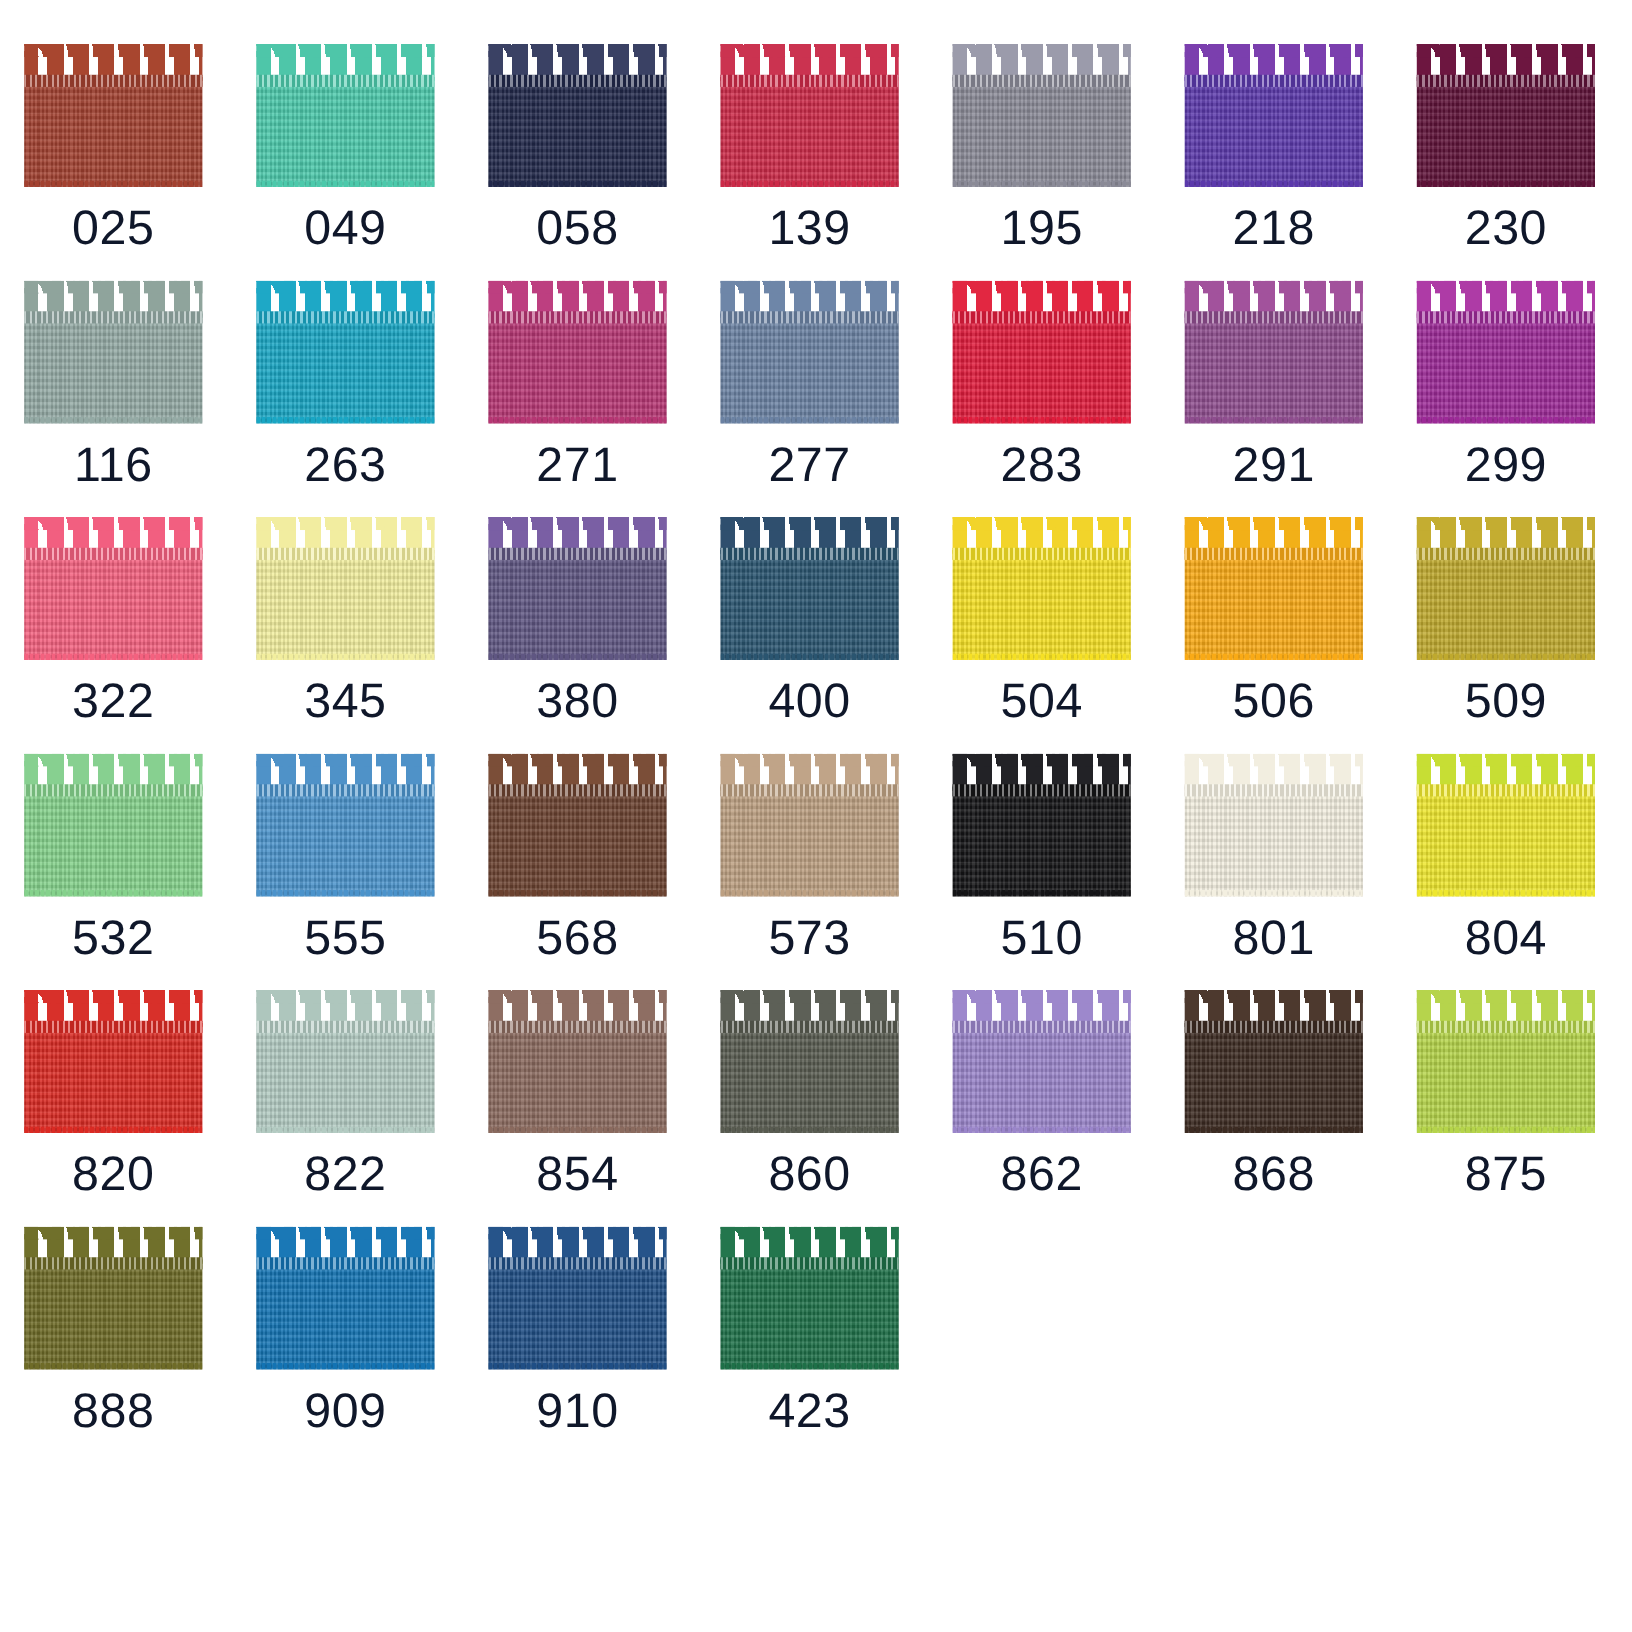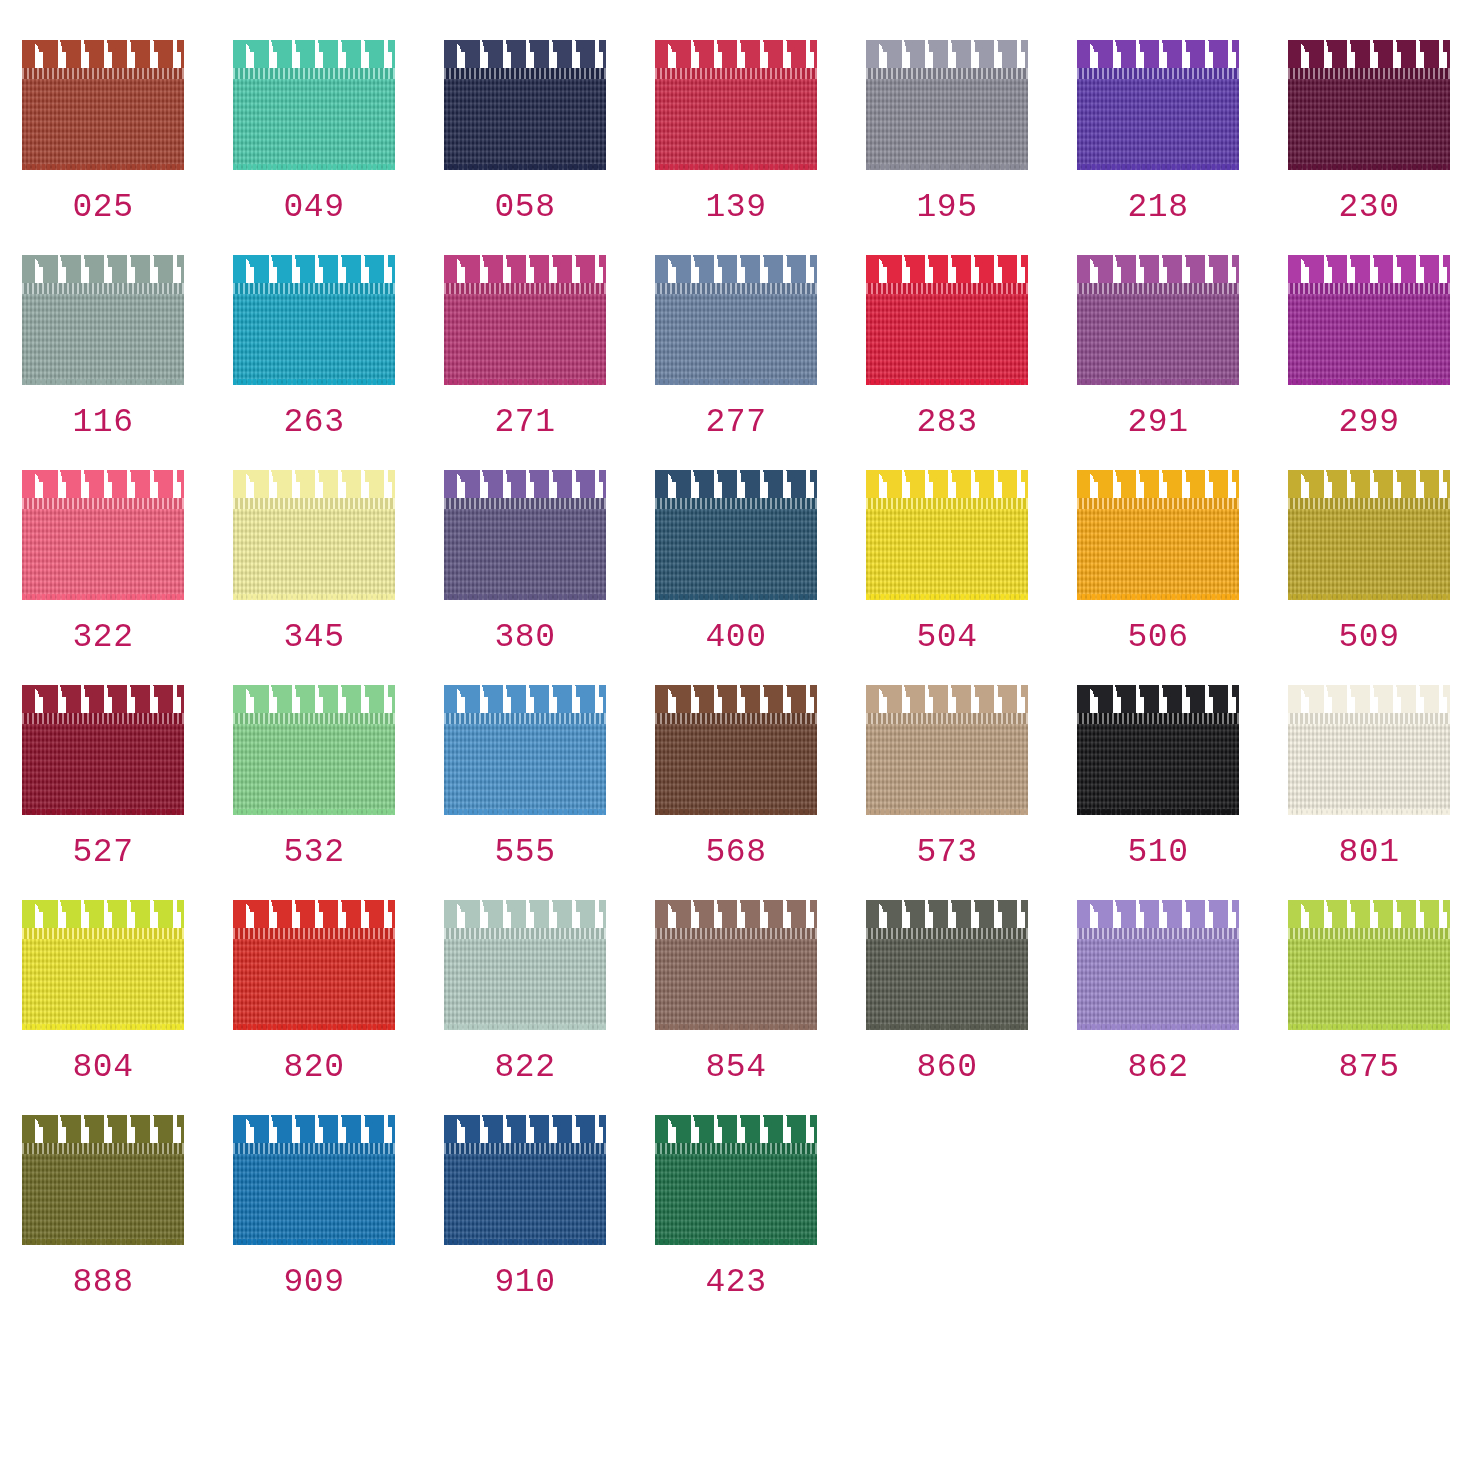--- a/index.html
+++ b/index.html
@@ -139,24 +139,24 @@
         rgba(0,0,0,1) 0px, rgba(0,0,0,1) 3px,
         rgba(0,0,0,0.25) 3px, rgba(0,0,0,0.25) 5px);
   }
 
   .swatch-label {
     position: absolute;
     left: 0;
     top: 148px;
     width: 162px;
     text-align: center;
-    font-family: Liberation Mono, monospace;
-    font-size: 33px;
+    font-family: Liberation Sans, sans-serif;
+    font-size: 44px;
     line-height: 40px;
-    color: #be185d;
+    color: #0f172a;
     letter-spacing: 0.5px;
   }
 </style>
 </head>
 <body>
 
 <div id="chart-area">
   <div class="swatch-grid">
       <div class="swatch-cell">
         <div class="chip" style="--c: #a24130; --tc: #a8462f;">
@@ -341,29 +341,20 @@
       <div class="swatch-cell">
         <div class="chip" style="--c: #bfa92e; --tc: #c4ad31;">
           <div class="teeth"></div>
           <div class="tape"></div>
           <div class="seam"></div>
           <div class="selvedge"></div>
         </div>
         <div class="swatch-label">509</div>
       </div>
       <div class="swatch-cell">
-        <div class="chip" style="--c: #8d122c; --tc: #96233a;">
-          <div class="teeth"></div>
-          <div class="tape"></div>
-          <div class="seam"></div>
-          <div class="selvedge"></div>
-        </div>
-        <div class="swatch-label">527</div>
-      </div>
-      <div class="swatch-cell">
         <div class="chip" style="--c: #85d28c; --tc: #87d090;">
           <div class="teeth"></div>
           <div class="tape"></div>
           <div class="seam"></div>
           <div class="selvedge"></div>
         </div>
         <div class="swatch-label">532</div>
       </div>
       <div class="swatch-cell">
         <div class="chip" style="--c: #4b93cb; --tc: #4f92c8;">
@@ -456,20 +447,29 @@
         <div class="swatch-label">860</div>
       </div>
       <div class="swatch-cell">
         <div class="chip" style="--c: #9a85ca; --tc: #9d88cc;">
           <div class="teeth"></div>
           <div class="tape"></div>
           <div class="seam"></div>
           <div class="selvedge"></div>
         </div>
         <div class="swatch-label">862</div>
+      </div>
+      <div class="swatch-cell">
+        <div class="chip" style="--c: #3c2b22; --tc: #4d392e;">
+          <div class="teeth"></div>
+          <div class="tape"></div>
+          <div class="seam"></div>
+          <div class="selvedge"></div>
+        </div>
+        <div class="swatch-label">868</div>
       </div>
       <div class="swatch-cell">
         <div class="chip" style="--c: #b5d44a; --tc: #b6d44c;">
           <div class="teeth"></div>
           <div class="tape"></div>
           <div class="seam"></div>
           <div class="selvedge"></div>
         </div>
         <div class="swatch-label">875</div>
       </div>

